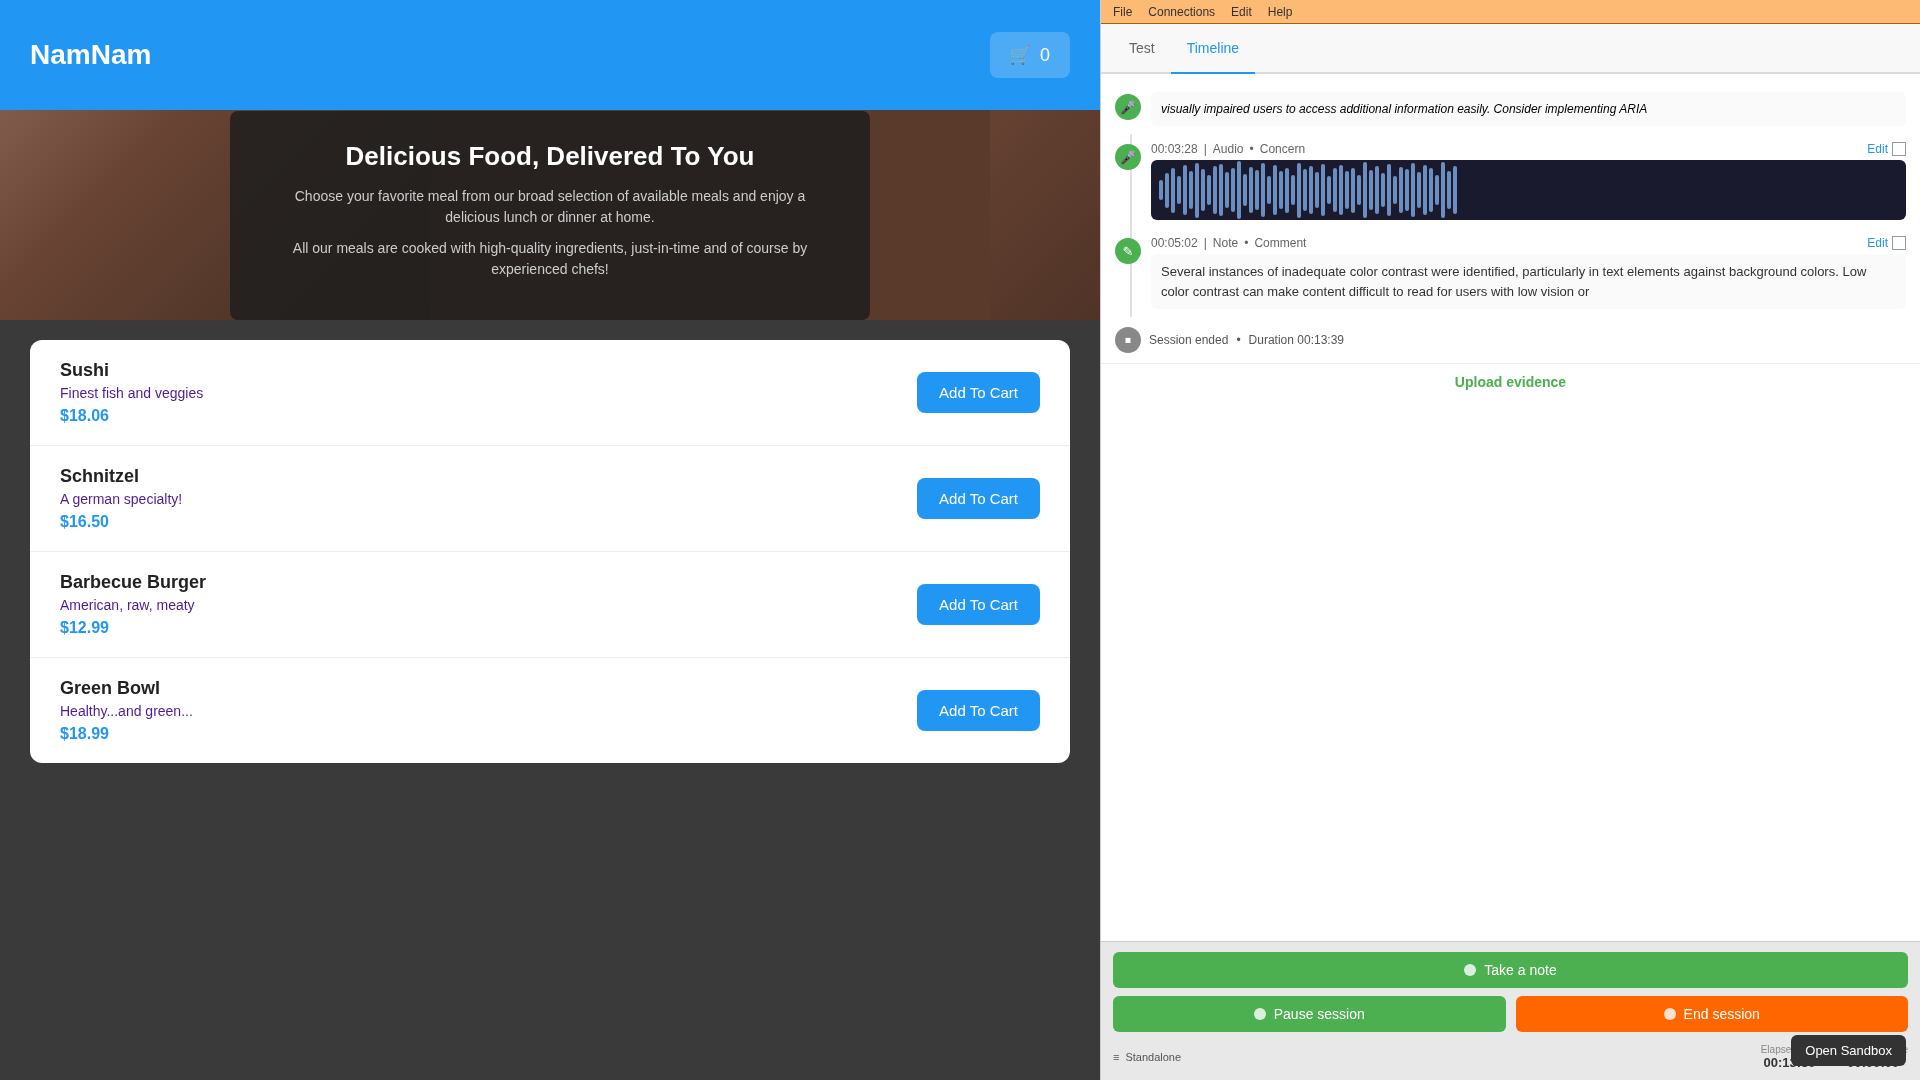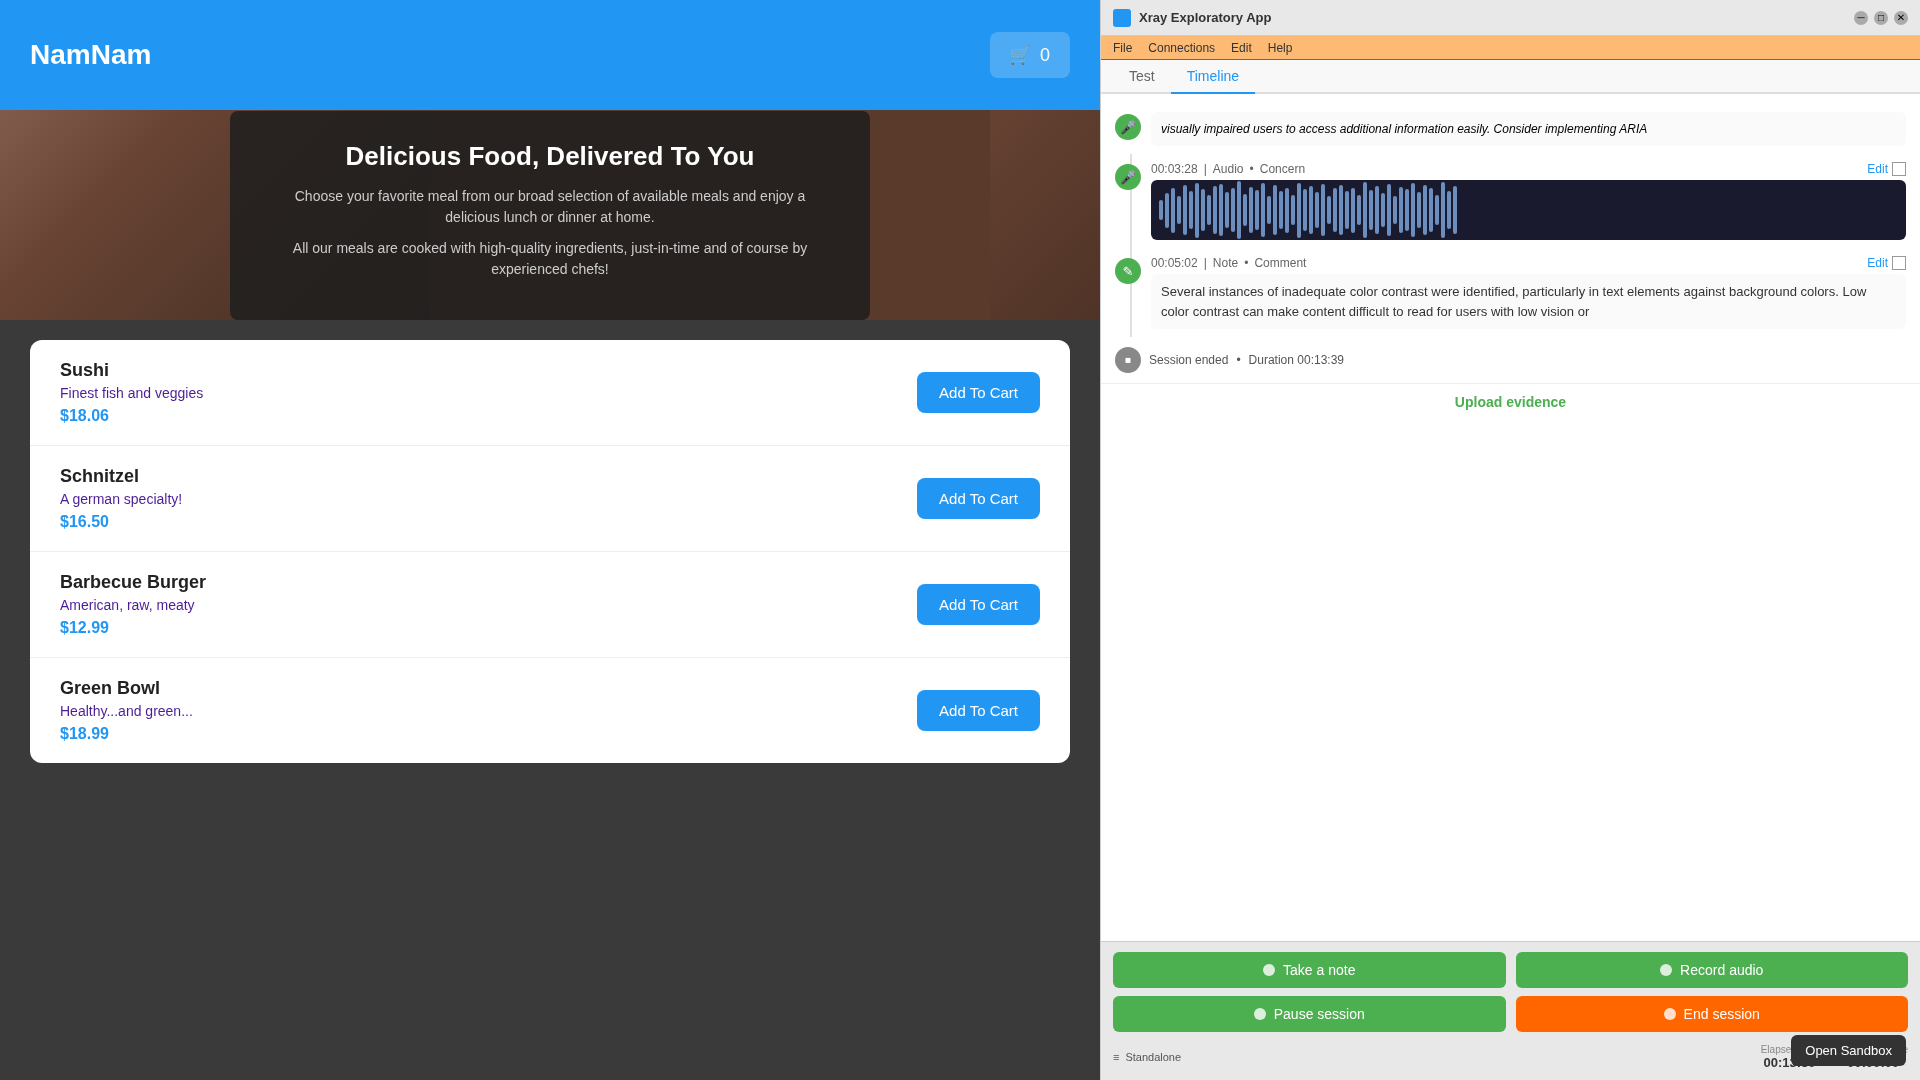--- a/index.html
+++ b/index.html
@@ -200,21 +200,21 @@
       cursor: pointer;
     }
 
     .xray-tabs {
       display: flex;
       background: #f8f8f8;
       border-bottom: 2px solid #ddd;
       padding: 0 12px;
     }
     .xray-tab {
-      padding: 8px 16px;
+      padding: 16px 16px;
       font-size: 14px;
       cursor: pointer;
       color: #666;
       border-bottom: 2px solid transparent;
       margin-bottom: -2px;
     }
     .xray-tab.active {
       color: #2196F3;
       border-bottom: 2px solid #2196F3;
     }
@@ -443,31 +443,20 @@
         <div class="menu-desc">Healthy...and green...</div>
         <div class="menu-price">$18.99</div>
       </div>
       <button class="add-to-cart-btn">Add To Cart</button>
     </div>
   </div>
 </div>
 
 <div class="xray-panel">
 
-  <div class="xray-titlebar">
-    <div class="xray-title-left">
-      <span class="xray-icon"></span>
-      <span class="xray-title-text">Xray Exploratory App</span>
-    </div>
-    <div class="xray-window-btns">
-      <button class="win-btn win-min">─</button>
-      <button class="win-btn win-max">□</button>
-      <button class="win-btn win-close">✕</button>
-    </div>
-  </div>
 
   <div class="xray-menubar">
     <span class="xray-menu-item">File</span>
     <span class="xray-menu-item">Connections</span>
     <span class="xray-menu-item">Edit</span>
     <span class="xray-menu-item">Help</span>
   </div>
 
   <div class="xray-tabs">
     <div class="xray-tab">Test</div>
@@ -587,24 +576,20 @@
 
     <div class="upload-evidence">Upload evidence</div>
   </div>
 
   <div class="xray-bottom">
     <div class="toolbar-row">
       <button class="toolbar-btn btn-green">
         <span class="btn-dot"></span>
         <span>Take a note</span>
       </button>
-      <button class="toolbar-btn btn-green">
-        <span class="btn-dot"></span>
-        <span>Record audio</span>
-      </button>
     </div>
     <div class="toolbar-row">
       <button class="toolbar-btn btn-green">
         <span class="btn-dot"></span>
         <span>Pause session</span>
       </button>
       <button class="toolbar-btn btn-orange">
         <span class="btn-dot"></span>
         <span>End session</span>
       </button>

